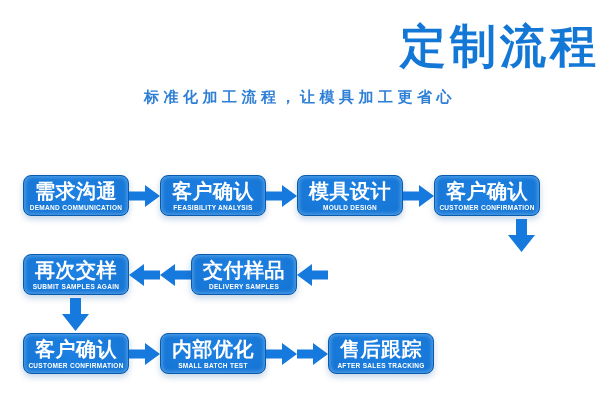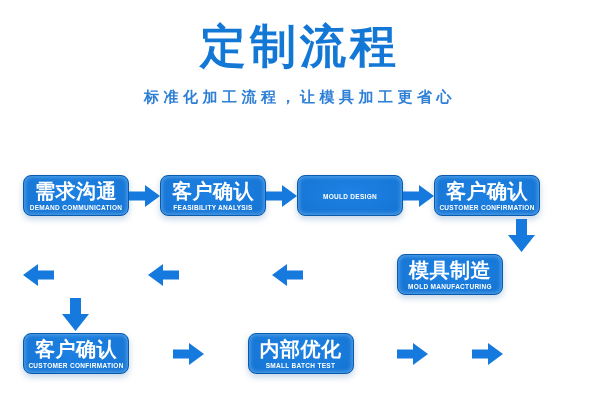--- a/index.html
+++ b/index.html
@@ -3,32 +3,32 @@
 <meta charset="utf-8">
 <style>
   html,body { margin:0; padding:0; background:#ffffff; }
   .stage {
     position:relative; width:600px; height:401px; background:#ffffff;
     overflow:hidden; font-family:"Liberation Sans", sans-serif;
   }
 
   
   .title {
-    position:absolute; top:16px; left:0; width:600px; text-align:center;
+    position:absolute; top:16px; left:0; width:600px; text-align:right;
     font-size:46px; font-weight:800; letter-spacing:4px; color:#1377d6;
   }
   .subtitle {
     position:absolute; top:88px; left:0; width:600px; text-align:center;
     font-size:15px; font-weight:700; letter-spacing:4.5px; color:#2e7fd6;
   }
 
   
   .flow-row {
     position:absolute; left:23px; width:480px; height:41px;
-    display:flex; align-items:center; justify-content:space-between;
+    display:flex; align-items:center; justify-content:flex-start;
   }
   .row-1 { top:175px; }
   .row-2 { top:254px; }
   .row-3 { top:333px; }
 
   .step {
     width:106px; height:41px; flex:0 0 auto;
     border-radius:8px;
     display:flex; flex-direction:column; align-items:center; justify-content:center;
     background: radial-gradient(ellipse 130% 150% at 50% 42%,
@@ -70,49 +70,54 @@
       <polygon class="arrow-fill" points="0,7.5 16,7.5 16,1 31,12 16,23 16,16.5 0,16.5"></polygon>
     </svg>
     <div class="step">
       <span class="zh">客户确认</span>
       <span class="en">FEASIBILITY ANALYSIS</span>
     </div>
     <svg class="harrow" viewBox="0 0 31 24">
       <polygon class="arrow-fill" points="0,7.5 16,7.5 16,1 31,12 16,23 16,16.5 0,16.5"></polygon>
     </svg>
     <div class="step">
+      <span class="zh">模具设计</span>
       <span class="en">MOULD DESIGN</span>
     </div>
     <svg class="harrow" viewBox="0 0 31 24">
       <polygon class="arrow-fill" points="0,7.5 16,7.5 16,1 31,12 16,23 16,16.5 0,16.5"></polygon>
     </svg>
     <div class="step">
       <span class="zh">客户确认</span>
       <span class="en">CUSTOMER CONFIRMATION</span>
     </div>
   </div>
 
   <svg class="darrow darrow-1" viewBox="0 0 27 33">
     <polygon class="arrow-fill" points="8,0 19,0 19,16 27,16 13.5,33 0,16 8,16"></polygon>
   </svg>
 
   <div class="flow-row row-2">
-    <svg class="harrow" viewBox="0 0 31 24">
-      <polygon class="arrow-fill" points="31,7.5 15,7.5 15,1 0,12 15,23 15,16.5 31,16.5"></polygon>
-    </svg>
+    <div class="step">
+      <span class="zh">再次交样</span>
+      <span class="en">SUBMIT SAMPLES AGAIN</span>
+    </div>
     <svg class="harrow" viewBox="0 0 31 24">
       <polygon class="arrow-fill" points="31,7.5 15,7.5 15,1 0,12 15,23 15,16.5 31,16.5"></polygon>
     </svg>
     <svg class="harrow" viewBox="0 0 31 24">
       <polygon class="arrow-fill" points="31,7.5 15,7.5 15,1 0,12 15,23 15,16.5 31,16.5"></polygon>
     </svg>
     <div class="step">
-      <span class="zh">模具制造</span>
-      <span class="en">MOLD MANUFACTURING</span>
+      <span class="zh">交付样品</span>
+      <span class="en">DELIVERY SAMPLES</span>
     </div>
+    <svg class="harrow" viewBox="0 0 31 24">
+      <polygon class="arrow-fill" points="31,7.5 15,7.5 15,1 0,12 15,23 15,16.5 31,16.5"></polygon>
+    </svg>
   </div>
 
   <svg class="darrow darrow-2" viewBox="0 0 27 33">
     <polygon class="arrow-fill" points="8,0 19,0 19,16 27,16 13.5,33 0,16 8,16"></polygon>
   </svg>
 
   <div class="flow-row row-3">
     <div class="step">
       <span class="zh">客户确认</span>
       <span class="en">CUSTOMER CONFIRMATION</span>
@@ -123,15 +128,19 @@
     <div class="step">
       <span class="zh">内部优化</span>
       <span class="en">SMALL BATCH TEST</span>
     </div>
     <svg class="harrow" viewBox="0 0 31 24">
       <polygon class="arrow-fill" points="0,7.5 16,7.5 16,1 31,12 16,23 16,16.5 0,16.5"></polygon>
     </svg>
     <svg class="harrow" viewBox="0 0 31 24">
       <polygon class="arrow-fill" points="0,7.5 16,7.5 16,1 31,12 16,23 16,16.5 0,16.5"></polygon>
     </svg>
+    <div class="step">
+      <span class="zh">售后跟踪</span>
+      <span class="en">AFTER SALES TRACKING</span>
+    </div>
   </div>
 
 </div>
 
 </body></html>

